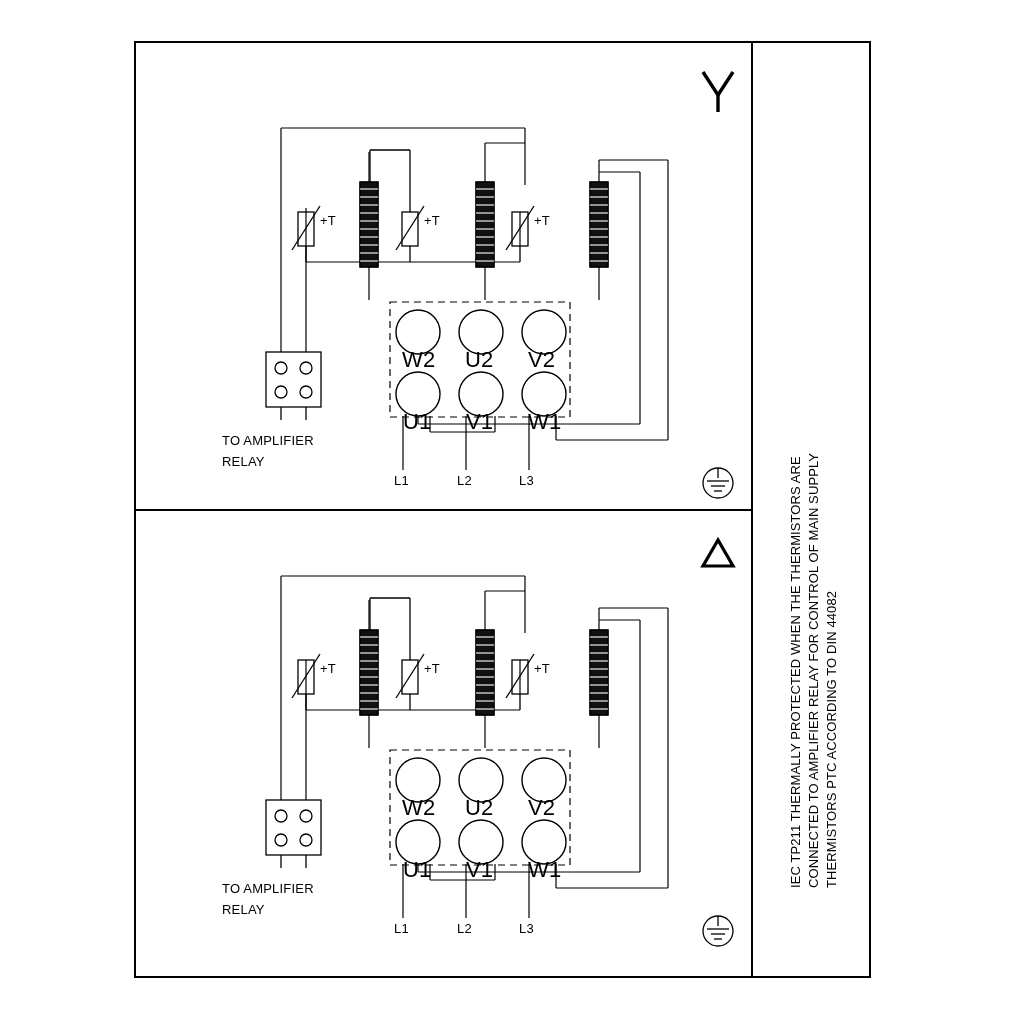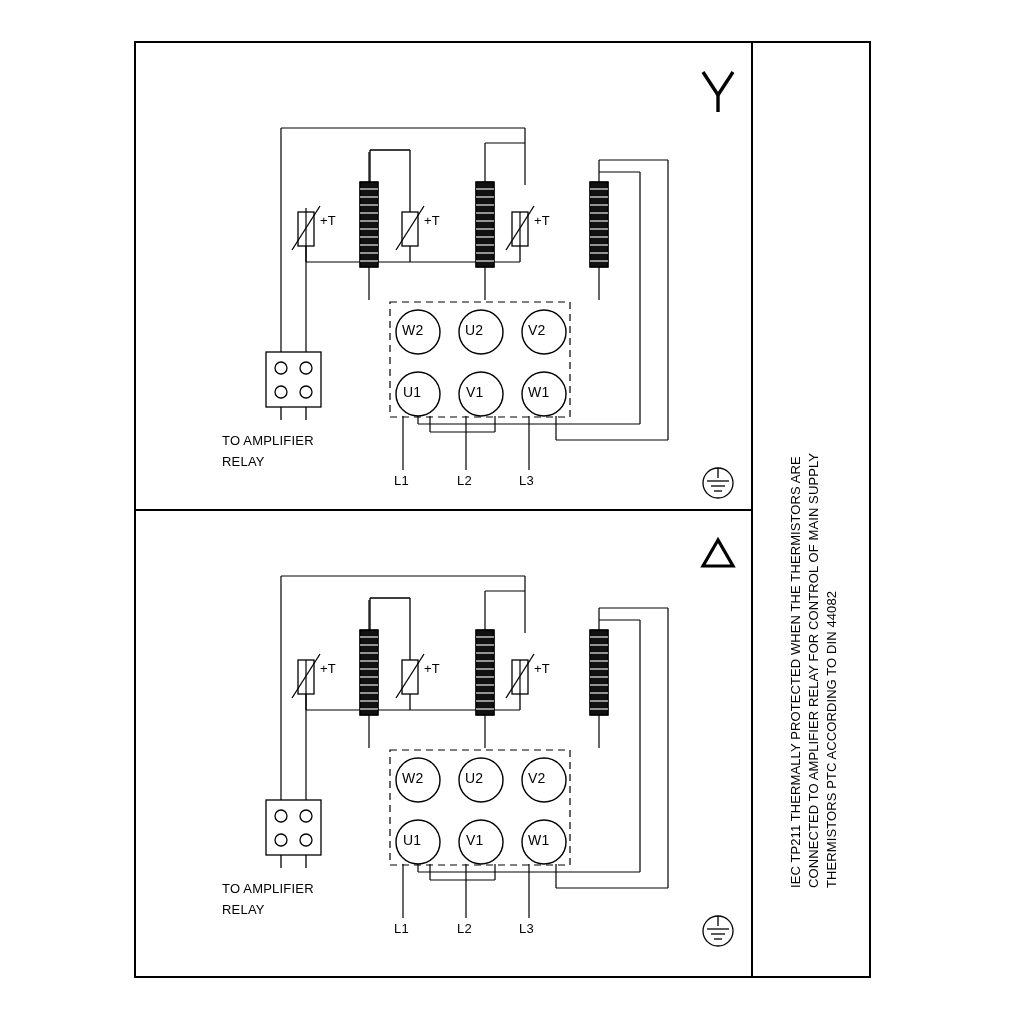--- a/index.html
+++ b/index.html
@@ -24,21 +24,21 @@
   svg { display: block; }
 
   .txt {
     position: absolute;
     font-family: "Liberation Sans", sans-serif;
     font-size: 13px;
     color: #000;
     white-space: nowrap;
     letter-spacing: 0.2px;
   }
-  .txt.term { font-size: 14px; }
+  .txt.term { font-size: 22px; margin-top: 25px; }
   .vtext {
     position: absolute;
     font-family: "Liberation Sans", sans-serif;
     font-size: 13px;
     white-space: nowrap;
     transform-origin: 0 0;
     transform: rotate(-90deg);
     letter-spacing: 0.1px;
   }
 </style>

